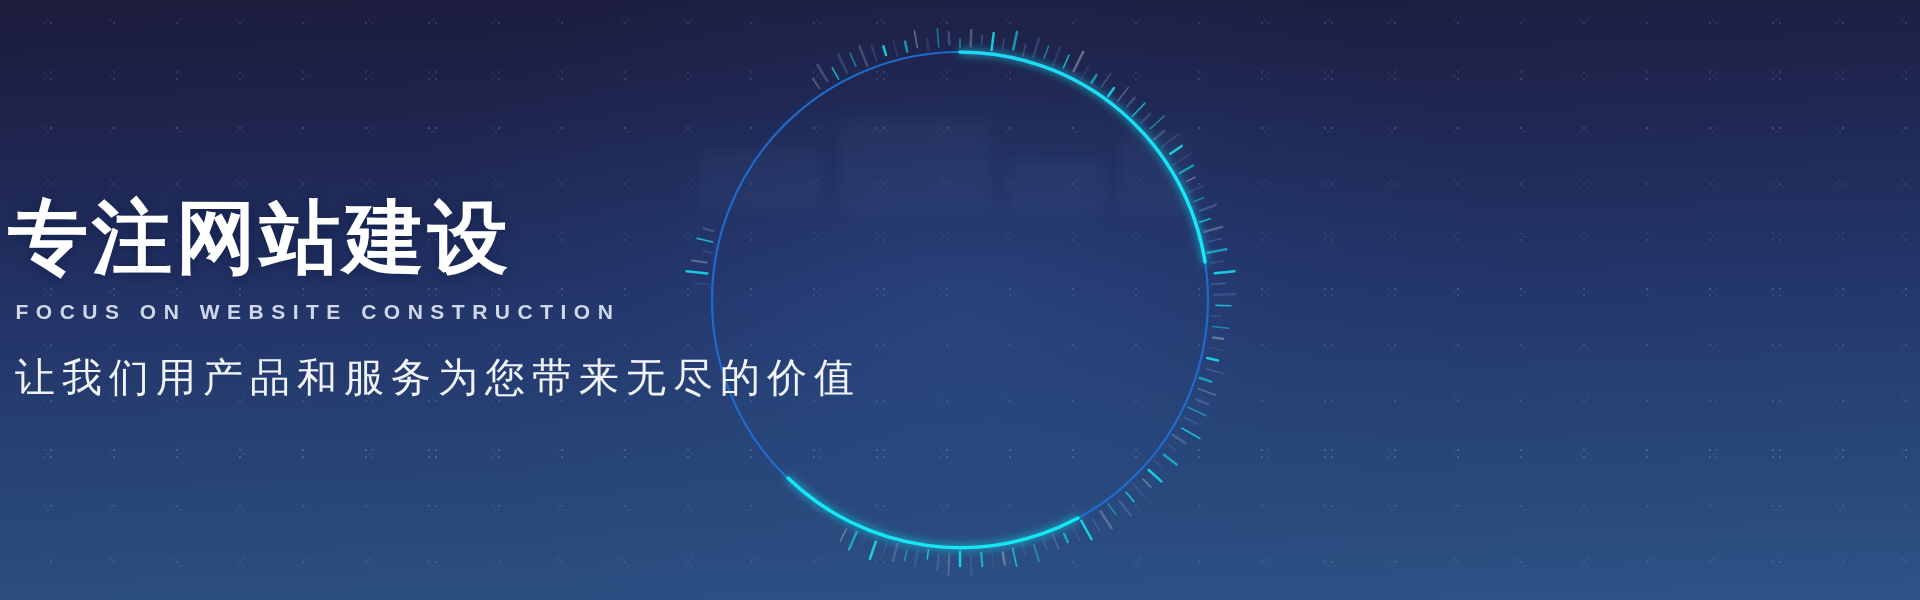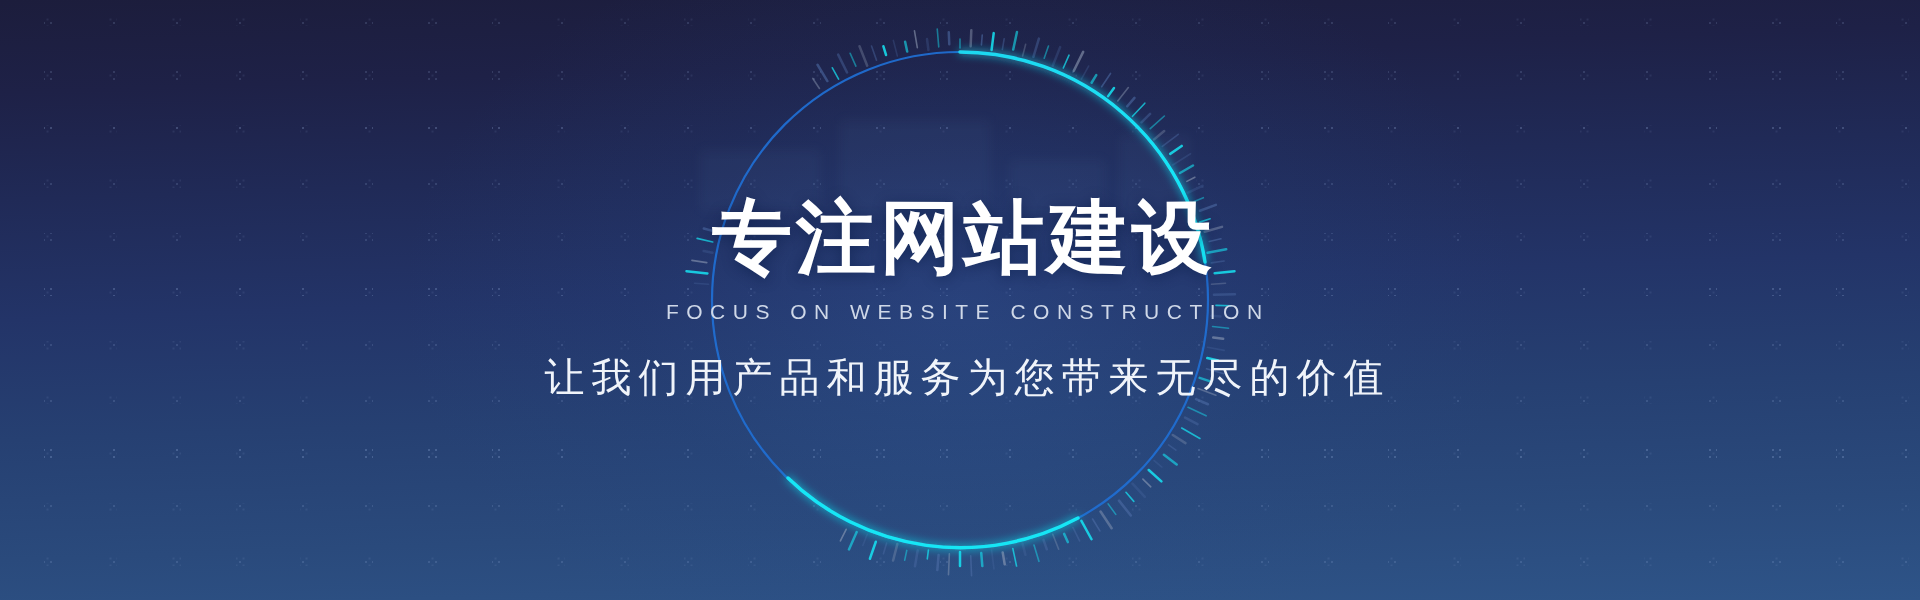--- a/index.html
+++ b/index.html
@@ -92,38 +92,38 @@
     width:700px;
     height:700px;
     overflow:visible;
   }
 
   
   .content {
     position:absolute;
     left:8px; right:0;
     top:198px;
-    text-align:center;
+    text-align:left;
     z-index:10;
   }
   .main-title {
     font-size:80px;
     font-weight:bold;
     color:#ffffff;
     letter-spacing:4px;
     line-height:1;
     text-shadow:0 2px 14px rgba(0,20,60,.45);
     white-space:nowrap;
   }
   .sub-en {
     margin-top:22px;
     font-size:21px;
     color:#cfd8e8;
     letter-spacing:7.5px;
-    font-weight:400;
+    font-weight:700;
     white-space:nowrap;
     text-indent:7.5px;
   }
   .tagline {
     margin-top:26px;
     font-size:40px;
     color:#f0f4fa;
     letter-spacing:7px;
     font-weight:300;
     white-space:nowrap;

